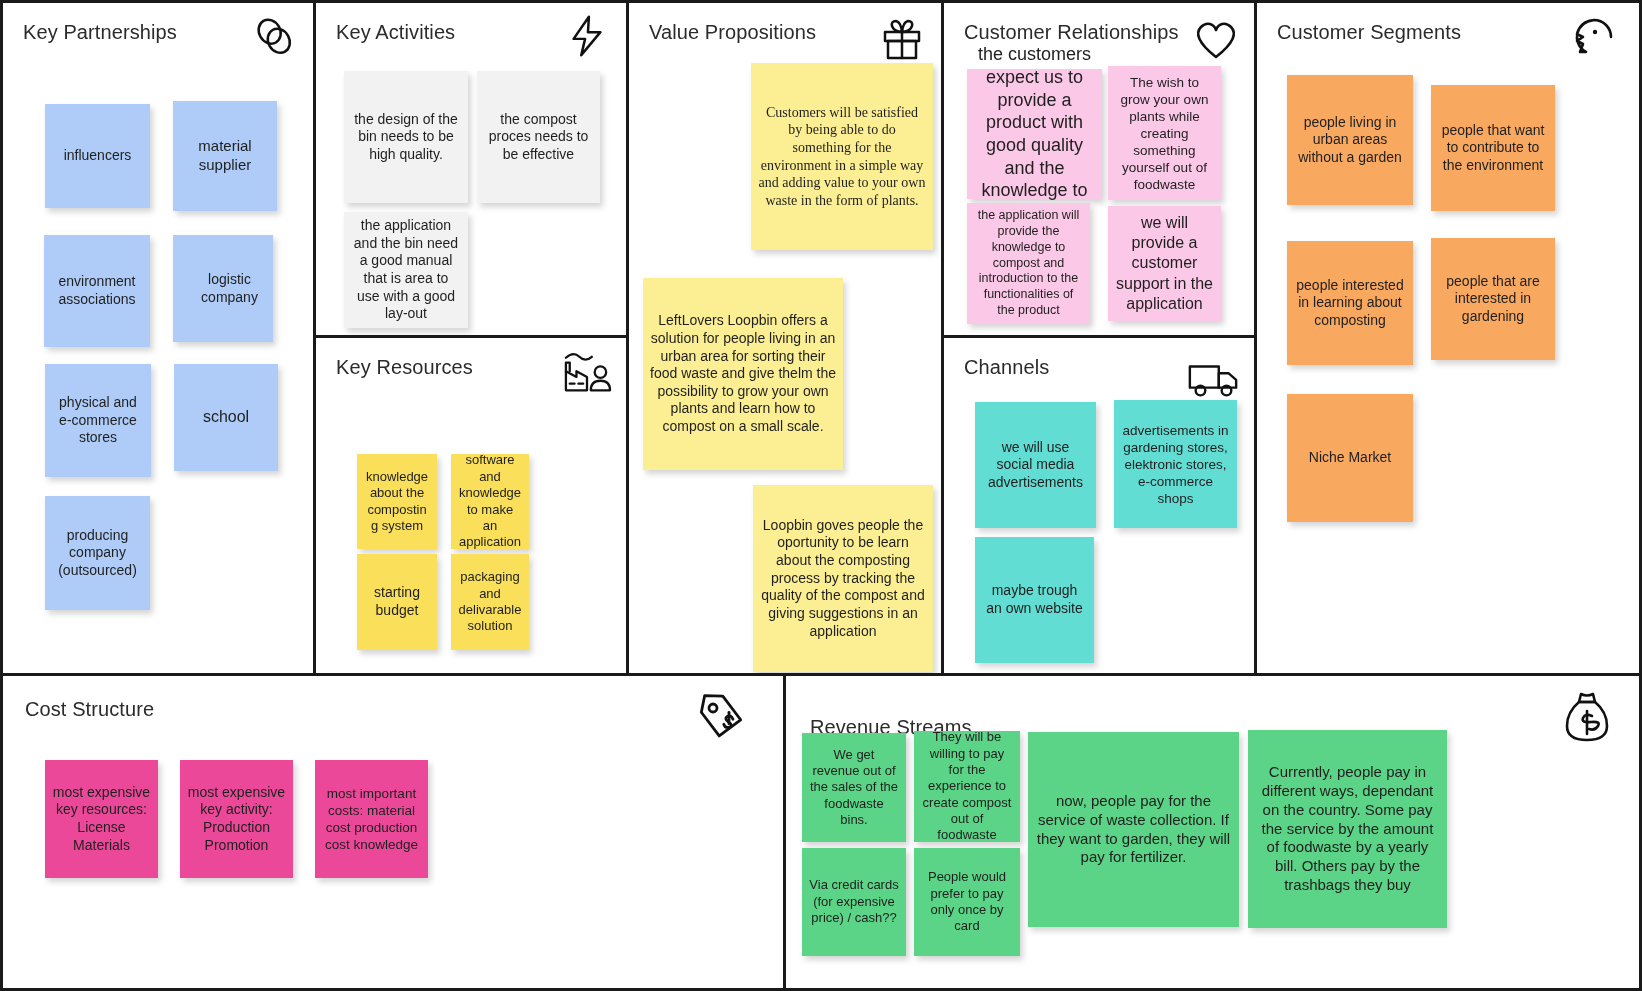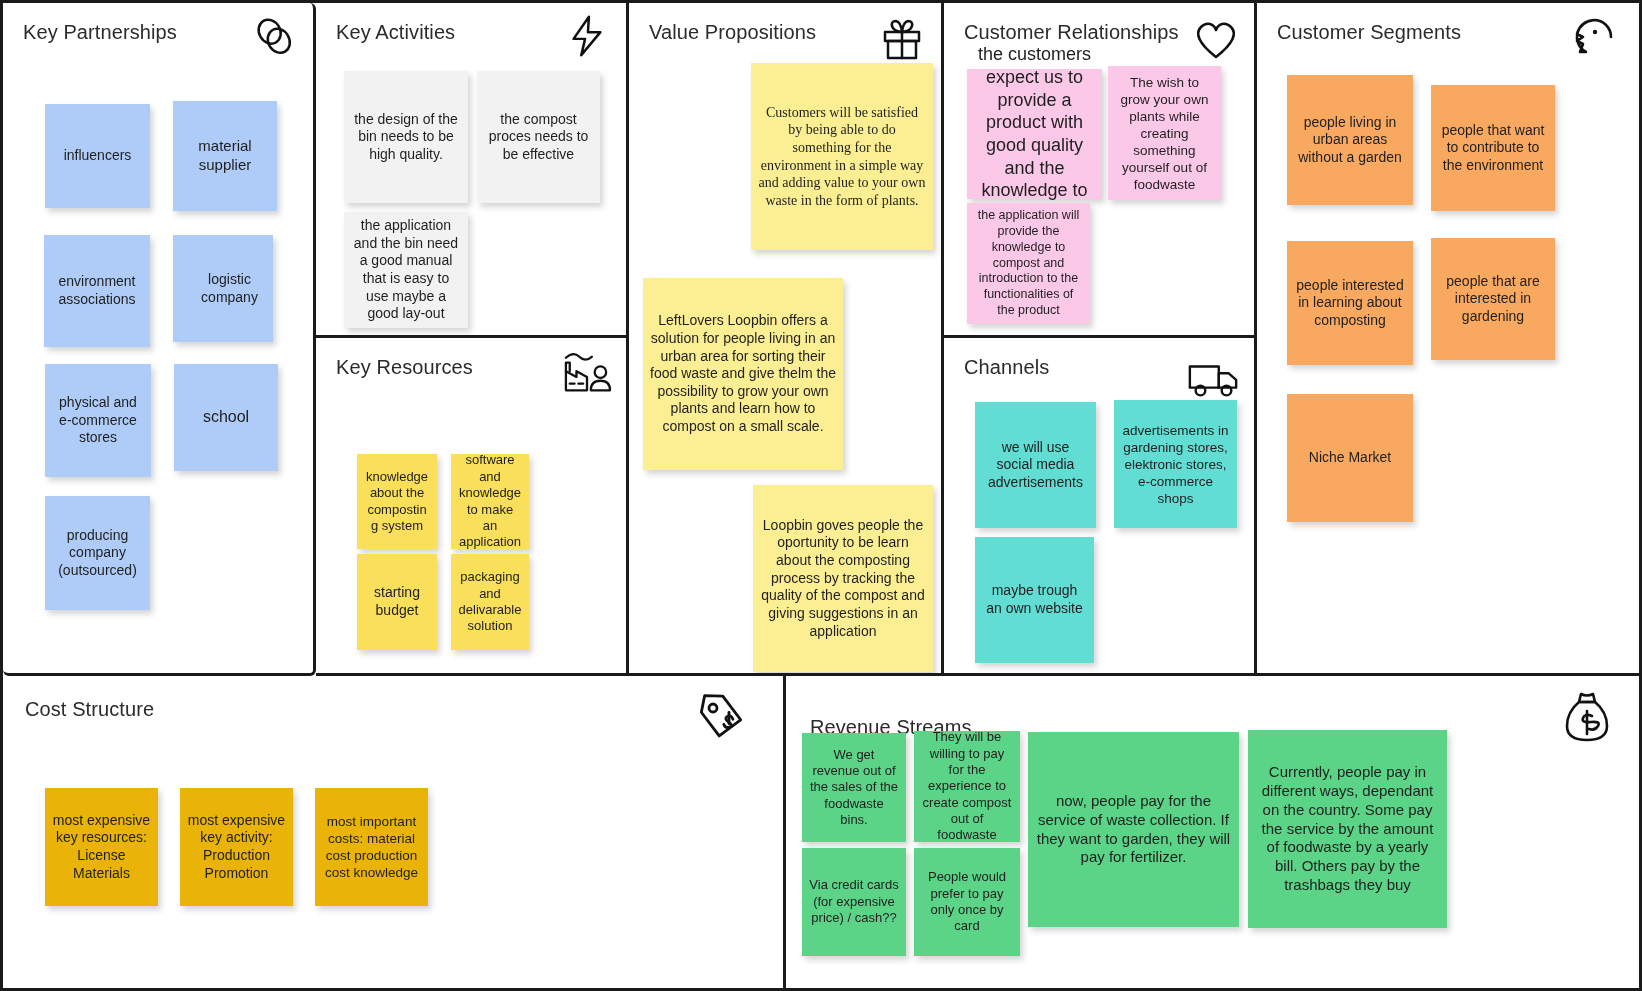--- a/index.html
+++ b/index.html
@@ -60,29 +60,29 @@
   }
   .note span { display: block; width: 100%; }
 
   .c-blue   { background: #aeccf7; }
   .c-gray   { background: #f2f2f2; }
   .c-yellow { background: #fcef93; }
   .c-gold   { background: #fadf5a; }
   .c-pink   { background: #fbc8e8; }
   .c-teal   { background: #62ddd3; }
   .c-orange { background: #f9a85f; }
-  .c-skyblue{ background: #eab308; margin-top: 28px; }
+  .c-skyblue{ background: #ec4899; }
   .c-green  { background: #5bd487; }
 </style>
 </head>
 <body>
 
 <div id="canvas">
 
-  <div class="block" style="left:0; top:0; width:313px; height:673px;border-radius:6px;">
+  <div class="block" style="left:0; top:0; width:313px; height:673px;">
     <div class="block-title">Key Partnerships</div>
     <div class="block-icon">
       <svg viewBox="0 0 48 48" fill="none" stroke="currentColor" stroke-width="2.6">
         <ellipse cx="19.5" cy="19.5" rx="11" ry="13" transform="rotate(-30 19.5 19.5)"></ellipse>
         <ellipse cx="29" cy="29" rx="11" ry="13" transform="rotate(-30 29 29)"></ellipse>
       </svg>
     </div>
     <div class="notes">
       <div class="note c-blue" style="left:42px; top:101px; width:105px; height:104px; font-size:14px;">
         <span>influencers</span>
@@ -116,21 +116,21 @@
       </svg>
     </div>
     <div class="notes">
       <div class="note c-gray" style="left:28px; top:68px; width:124px; height:132px; font-size:14px;">
         <span>the design of the bin  needs to be high quality.</span>
         </div>
       <div class="note c-gray" style="left:161px; top:68px; width:123px; height:132px; font-size:14px;">
         <span>the compost proces needs to be effective</span>
         </div>
       <div class="note c-gray" style="left:28px; top:209px; width:124px; height:116px; font-size:14px;">
-        <span>the application and the bin need a good manual that is easy to use maybe a good lay-out</span>
+        <span>the application and the bin need a good manual that is area to use with a good lay-out</span>
         </div>
     </div>
   </div>
 
   <div class="block" style="left:313px; top:335px; width:313px; height:338px;">
     <div class="block-title">Key Resources</div>
     <div class="block-icon" style="top:14px; right:12px; width:54px; height:46px;">
       <svg viewBox="0 0 56 48" fill="none" stroke="currentColor" stroke-width="2.4" stroke-linejoin="round" stroke-linecap="round">
         <path d="M6 40 V20 L17 26 V20 L28 26 V40 Z"></path>
         <path d="M6 20 V11 H10 V20"></path>
@@ -193,20 +193,23 @@
     <div class="notes">
       <div class="note c-pink" style="left:23px; top:66px; width:135px; height:130px; font-size:18px;">
         <span>the customers expect us to provide a product with good quality and the knowledge to use it</span>
         </div>
       <div class="note c-pink" style="left:164px; top:63px; width:113px; height:134px; font-size:13.5px;">
         <span>The wish to grow your own plants while creating something yourself out of foodwaste</span>
         </div>
       <div class="note c-pink" style="left:23px; top:200px; width:123px; height:121px; font-size:12.5px;">
         <span>the application will provide the knowledge to compost and introduction to the functionalities of the product</span>
         </div>
+      <div class="note c-pink" style="left:164px; top:203px; width:113px; height:115px; font-size:16px;">
+        <span>we will provide a customer support in the application</span>
+        </div>
     </div>
   </div>
 
   <div class="block" style="left:941px; top:335px; width:313px; height:338px;">
     <div class="block-title">Channels</div>
     <div class="block-icon" style="top:18px; right:14px; width:54px; height:44px;">
       <svg viewBox="0 0 56 44" fill="none" stroke="currentColor" stroke-width="2.5" stroke-linejoin="round" stroke-linecap="round">
         <path d="M4 10 H34 V32 H4 Z"></path>
         <path d="M34 17 H44 L52 24 V32 H34 Z"></path>
         <circle cx="15" cy="35" r="5"></circle>

